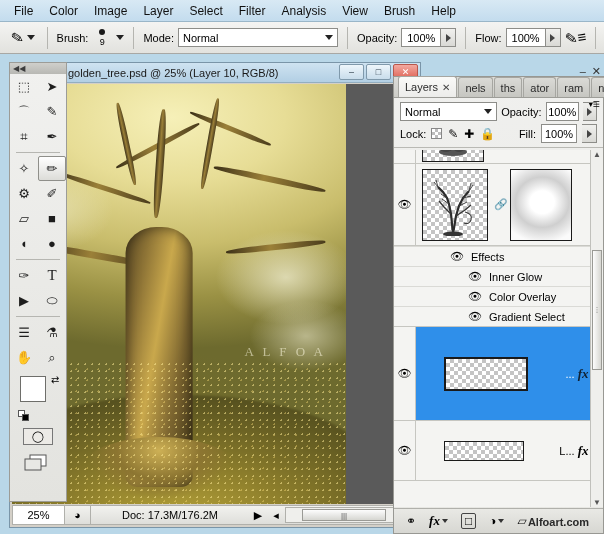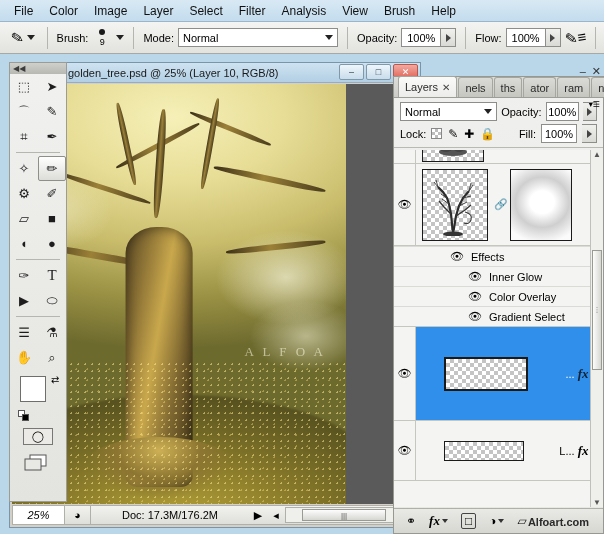--- a/index.html
+++ b/index.html
@@ -155,21 +155,21 @@
     position: absolute; left: 1px; top: 1px; width: 10px; height: 250px;
     background: linear-gradient(90deg,#fcfcfc,#d5d5d0); border: 1px solid #9a9a95;
   }
   .statusbar {
     position: absolute; left: 2px; bottom: 2px; width: 406px; height: 20px;
     background: linear-gradient(#f2f2ef, #dedeDA);
     border: 1px solid #b0b0ab;
     display: flex; align-items: center; font-size: 11px;
   }
   .sb-zoom { width: 52px; text-align: center; border-right: 1px solid #b0b0ab; height: 100%;
-             display: flex; align-items: center; justify-content: center; background: #fff; font-style: italic; }
+             display: flex; align-items: center; justify-content: center; background: #fff; }
   .sb-icon { width: 26px; display: flex; align-items: center; justify-content: center;
              border-right: 1px solid #b0b0ab; height: 100%; }
   .sb-doc { flex: 1; text-align: center; }
   .sb-arrow { width: 18px; display: flex; align-items: center; justify-content: center; }
   .hscroll {
     width: 130px; height: 16px; background: #efefec; border: 1px solid #b0b0ab;
     display: flex; align-items: center; margin-right: 2px; position: relative;
   }
   .hthumb { position: absolute; left: 16px; width: 84px; height: 12px; top: 1px;
             background: linear-gradient(#fdfdfd,#d6d6d1); border: 1px solid #9a9a95;

